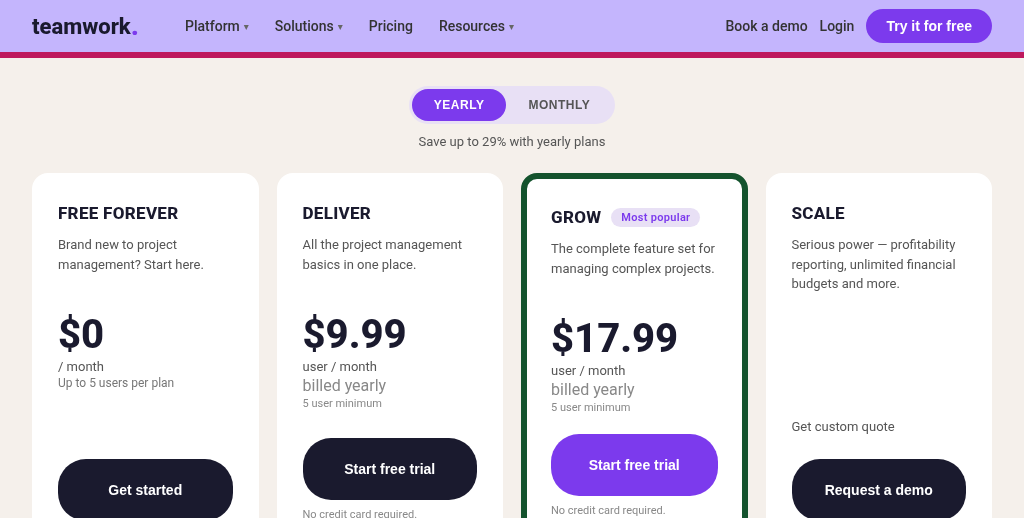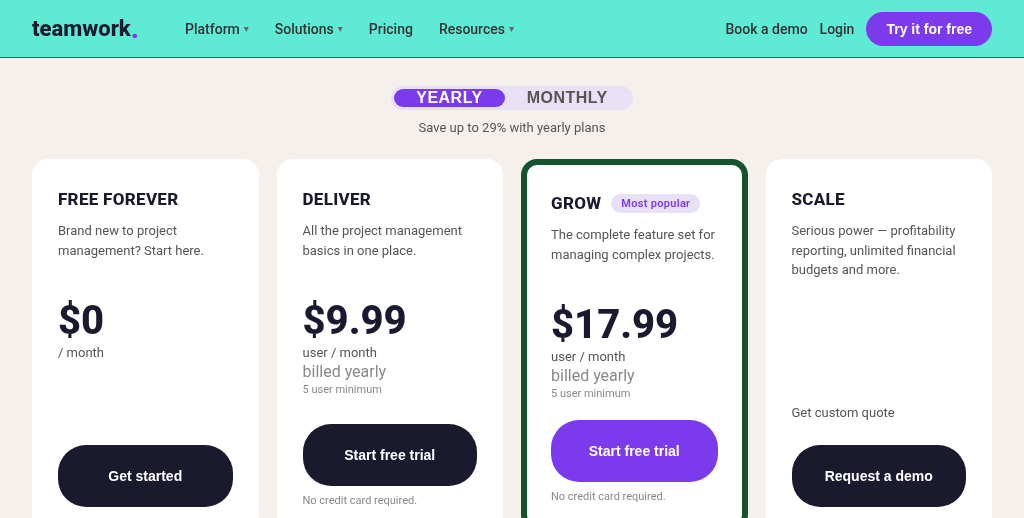--- a/index.html
+++ b/index.html
@@ -5,25 +5,25 @@
     * { box-sizing: border-box; margin: 0; padding: 0; }
     body {
       font-family: -apple-system, BlinkMacSystemFont, 'Segoe UI', Roboto, sans-serif;
       background: #f5f0eb;
       min-height: 518px;
       overflow: hidden;
     }
 
     
     nav {
-      background: #5eead4;
+      background: #c4b5fd;
       display: flex;
       padding: 0 32px;
       height: 58px;
-      border-bottom: 1px solid #be185d;
+      border-bottom: 6px solid #be185d;
     }
     .nav-logo {
       font-size: 22px;
       font-weight: 800;
       color: #1a1a2e;
       margin-right: 36px;
       display: flex;
       align-items: center;
     }
     .nav-logo span.dot {
@@ -92,23 +92,23 @@
       margin-bottom: 10px;
     }
     .toggle-pill {
       display: flex;
       background: #e8e0f5;
       border-radius: 24px;
       padding: 3px;
       gap: 0;
     }
     .toggle-btn {
-      padding: 0 22px;
+      padding: 9px 22px;
       border-radius: 20px;
-      font-size: 16px;
+      font-size: 12px;
       font-weight: 700;
       cursor: pointer;
       border: none;
       letter-spacing: 0.5px;
     }
     .toggle-btn.active {
       background: #7c3aed;
       color: #fff;
     }
     .toggle-btn.inactive {
@@ -268,20 +268,21 @@
 
   <div class="cards">
 
     <div class="card">
       <div class="card-title">
         <span>FREE FOREVER</span>
       </div>
       <p class="card-desc">Brand new to project management? Start here.</p>
       <div class="card-price">$0</div>
       <div class="card-period">/ month</div>
+      <div class="card-users">Up to 5 users per plan</div>
       <button class="card-btn dark">Get started</button>
     </div>
 
     <div class="card">
       <div class="card-title">
         <span>DELIVER</span>
       </div>
       <p class="card-desc">All the project management basics in one place.</p>
       <div class="card-price">$9.99</div>
       <div class="card-period">user / month</div>

